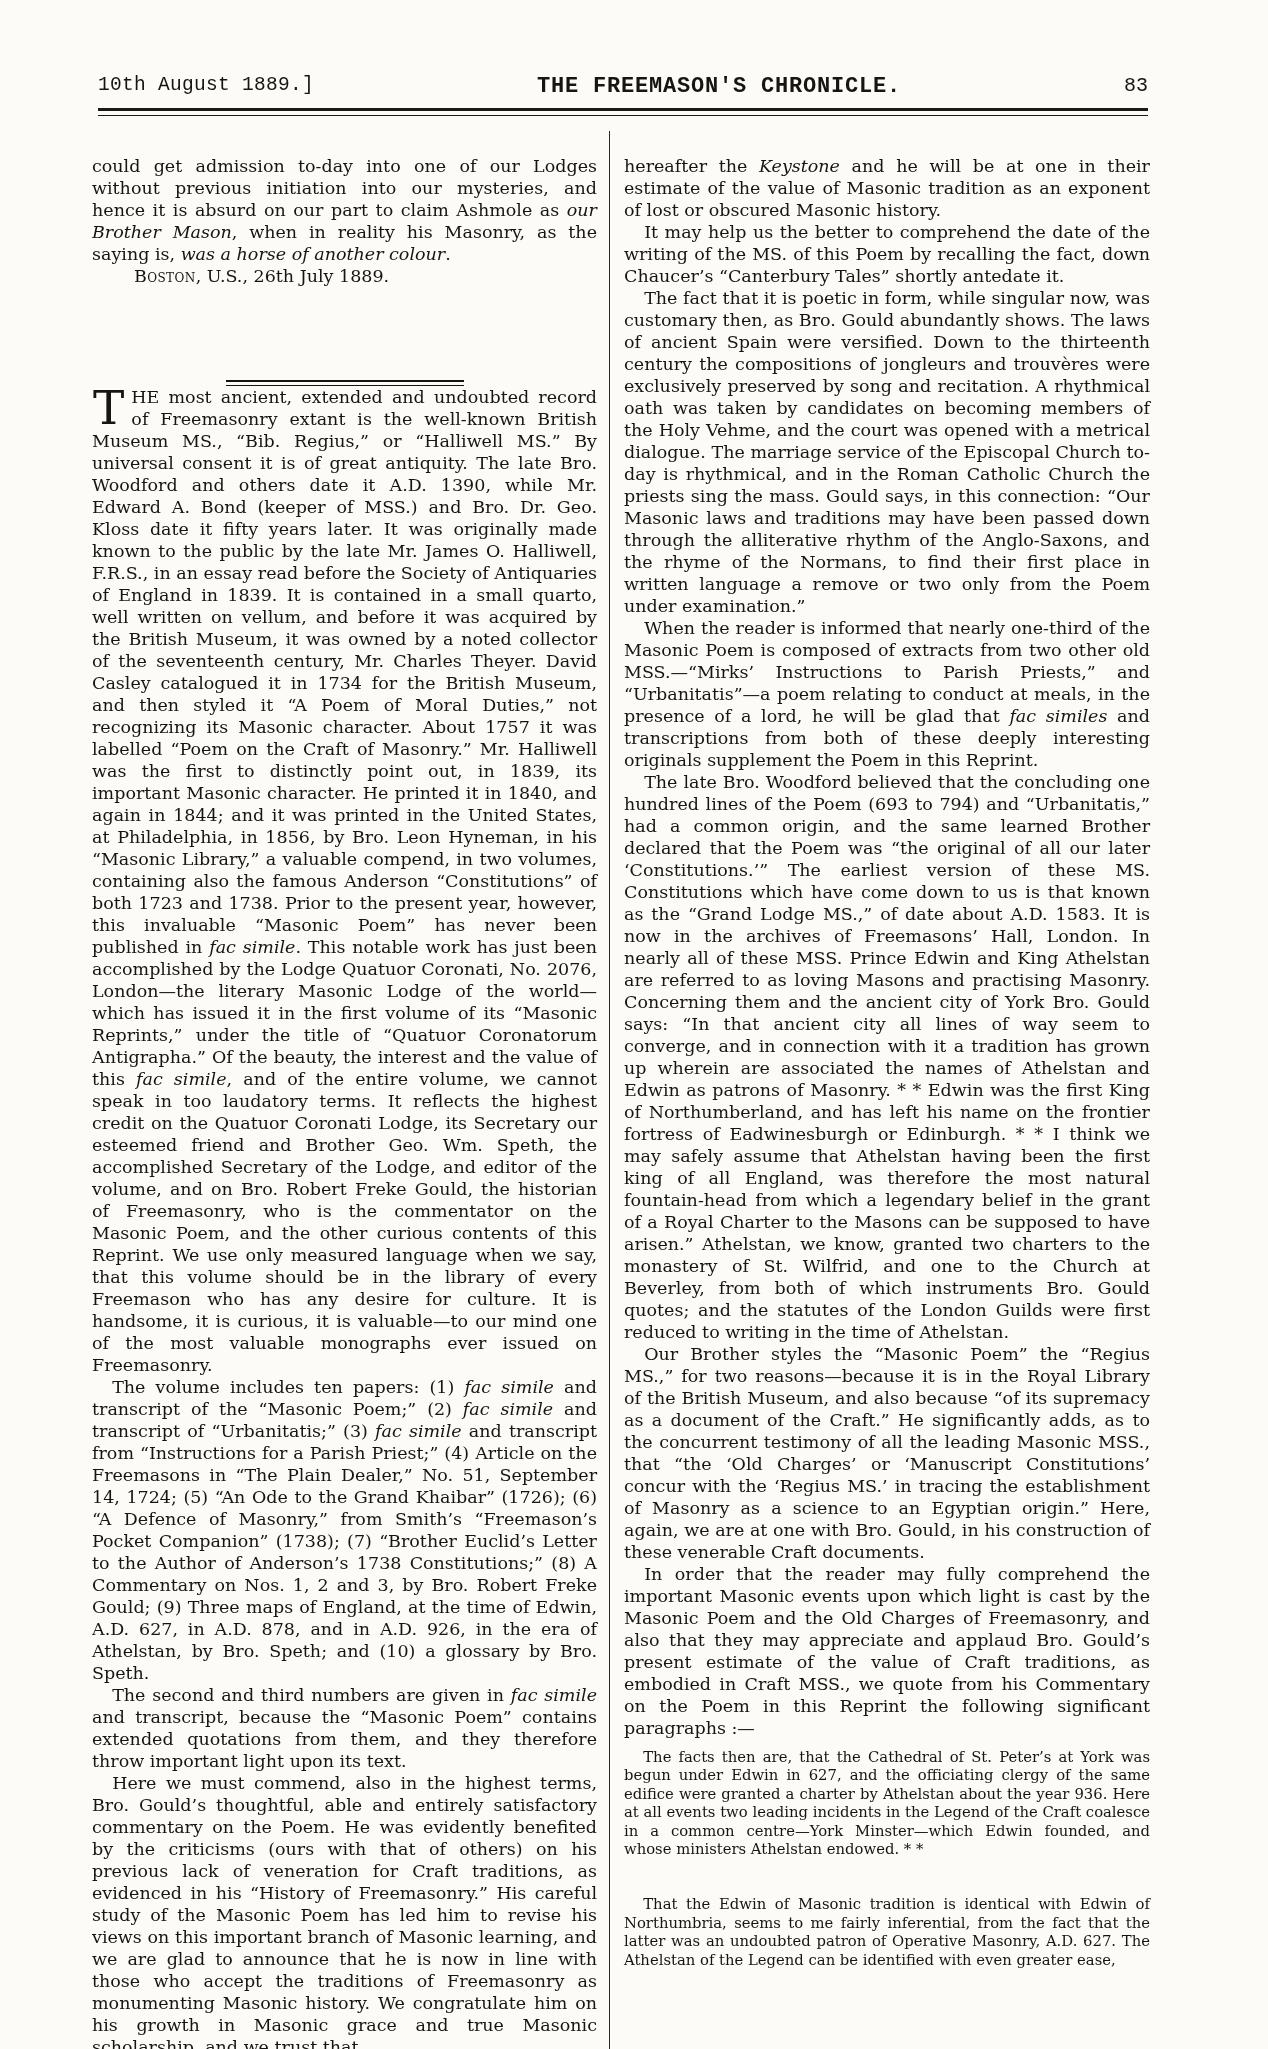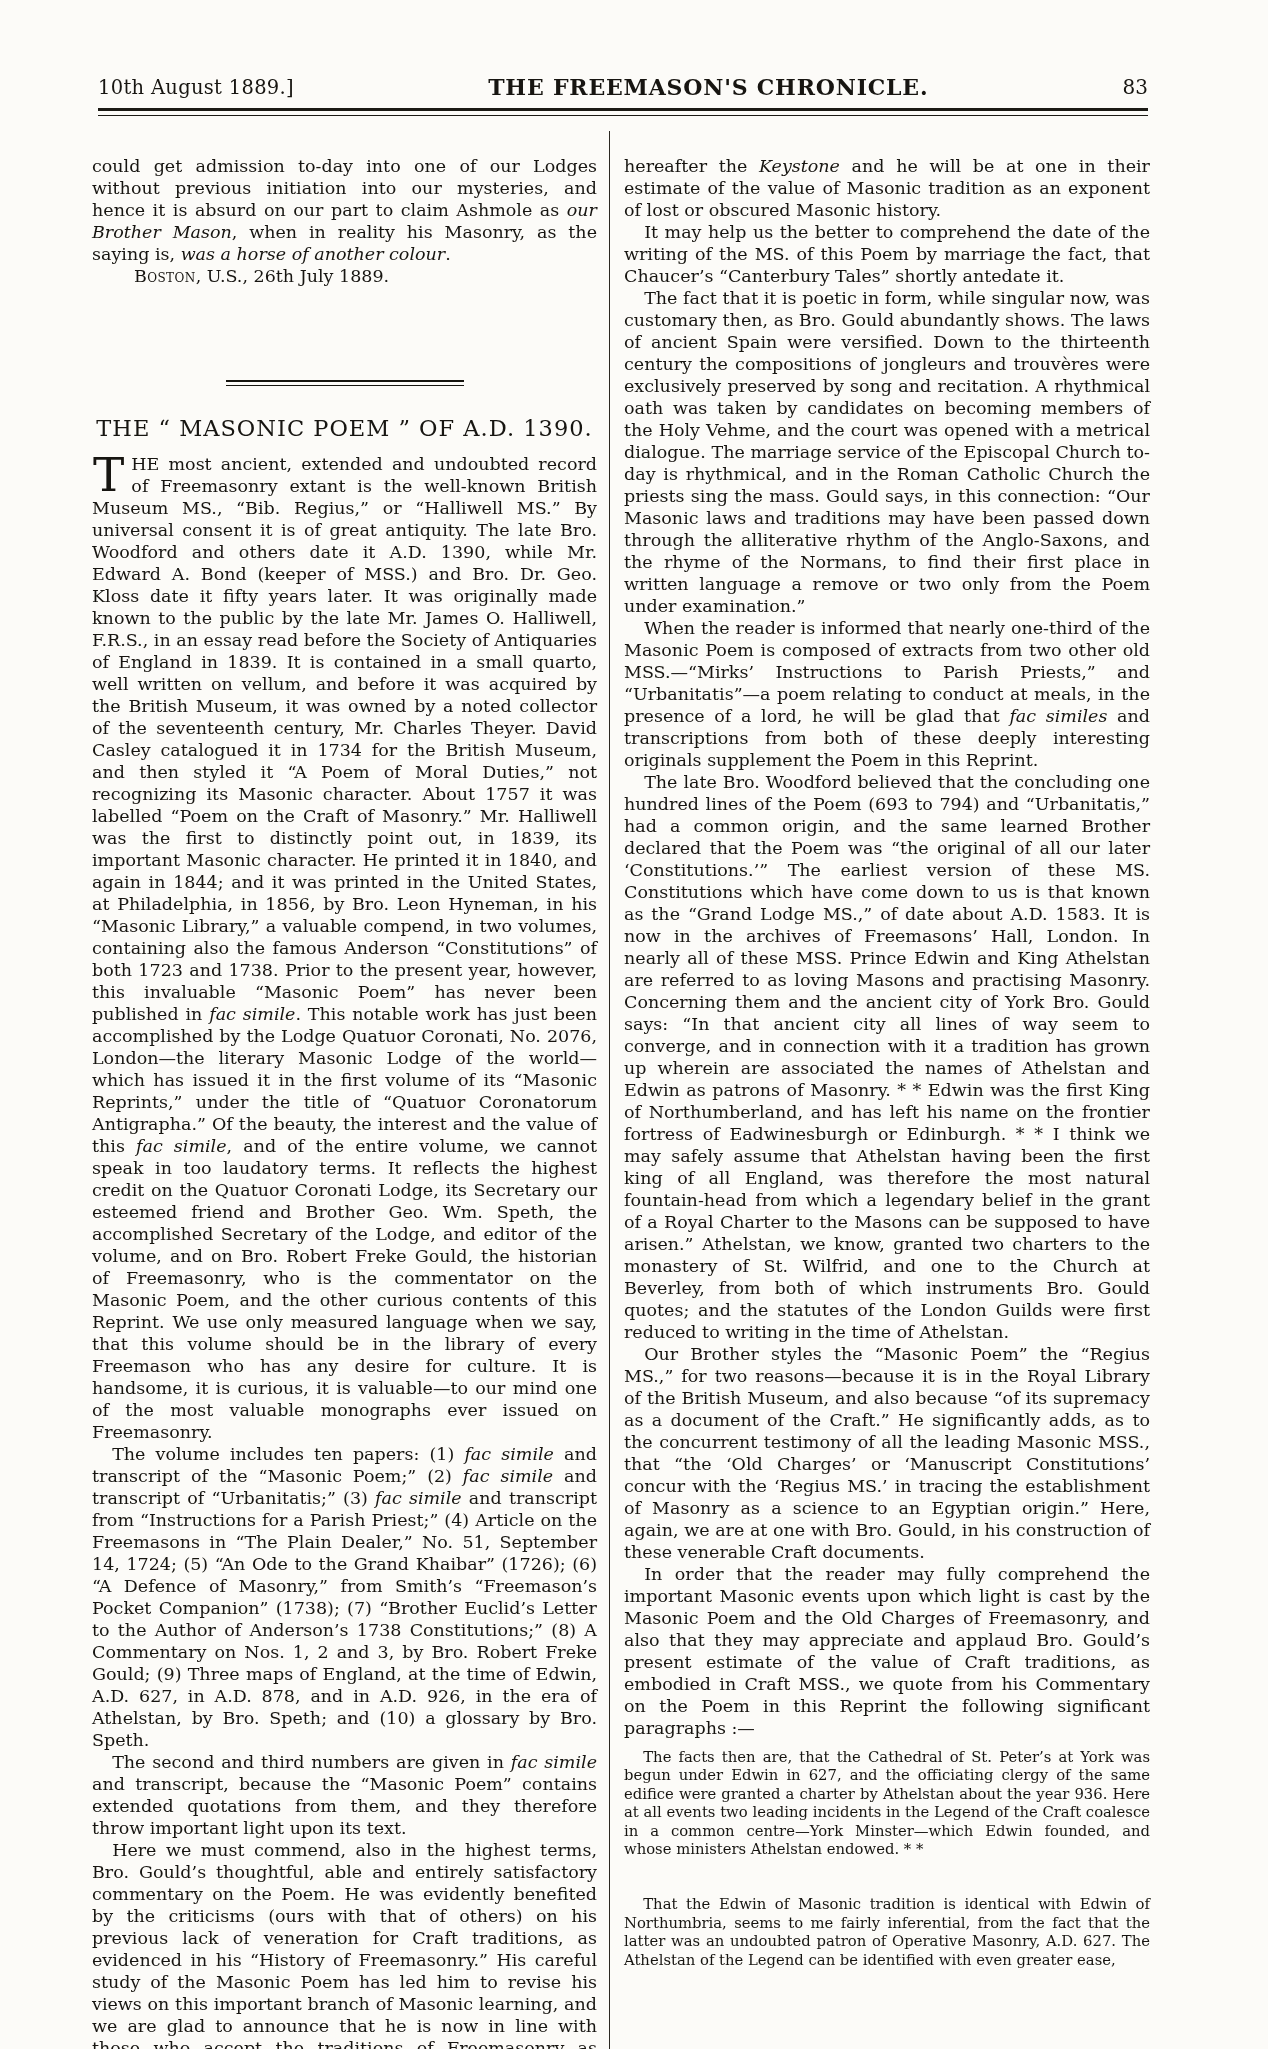--- a/index.html
+++ b/index.html
@@ -7,21 +7,21 @@
     width: 1268px; height: 2049px;
     background: #fcfbf8;
     overflow: hidden;
     font-family: "DejaVu Serif", serif;
     color: #171511;
   }
   .page { position: relative; width: 1268px; height: 2049px; }
 
   .masthead {
     position: absolute; top: 74px; left: 98px; width: 1050px;
-    display: flex; justify-content: space-between; align-items: center;
+    display: flex; justify-content: space-between; align-items: flex-start; font-family: Liberation Mono, monospace;
   }
   .masthead .date   { font-size: 19.5px; letter-spacing: 0.3px; }
   .masthead .title  { font-size: 22px; font-weight: bold; letter-spacing: 0.8px; }
   .masthead .pageno { font-size: 20px; }
 
   .header-rule {
     position: absolute; top: 108px; left: 98px; width: 1050px; height: 4px;
     border-top: 3px solid #1c1a15; border-bottom: 1.2px solid #1c1a15;
   }
 
@@ -77,29 +77,28 @@
     <span class="pageno">83</span>
   </header>
 
   <div class="header-rule"></div>
 
   <main class="columns">
     <section class="col col-left">
         <p class="cont">could get admission to-day into one of our Lodges without previous initiation into our mysteries, and hence it is absurd on our part to claim Ashmole as <i>our Brother Mason</i>, when in reality his Masonry, as the saying is, <i>was a horse of another colour</i>.</p>
         <p class="dateline"><span class="sc">Boston</span>, U.S., 26th July 1889.</p>
         <div class="divider"></div>
-        <h2 class="heading">THE “ MASONIC POEM ” OF A.D. 1390.</h2>
         <p class="dropcap"><span class="cap">T</span>HE most ancient, extended and undoubted record of Freemasonry extant is the well-known British Museum MS., “Bib. Regius,” or “Halliwell MS.” By universal consent it is of great antiquity. The late Bro. Woodford and others date it A.D. 1390, while Mr. Edward A. Bond (keeper of MSS.) and Bro. Dr. Geo. Kloss date it fifty years later. It was originally made known to the public by the late Mr. James O. Halliwell, F.R.S., in an essay read before the Society of Antiquaries of England in 1839. It is contained in a small quarto, well written on vellum, and before it was acquired by the British Museum, it was owned by a noted collector of the seventeenth century, Mr. Charles Theyer. David Casley catalogued it in 1734 for the British Museum, and then styled it “A Poem of Moral Duties,” not recognizing its Masonic character. About 1757 it was labelled “Poem on the Craft of Masonry.” Mr. Halliwell was the first to distinctly point out, in 1839, its important Masonic character. He printed it in 1840, and again in 1844; and it was printed in the United States, at Philadelphia, in 1856, by Bro. Leon Hyneman, in his “Masonic Library,” a valuable compend, in two volumes, containing also the famous Anderson “Constitutions” of both 1723 and 1738. Prior to the present year, however, this invaluable “Masonic Poem” has never been published in <i>fac simile</i>. This notable work has just been accomplished by the Lodge Quatuor Coronati, No. 2076, London—the literary Masonic Lodge of the world—which has issued it in the first volume of its “Masonic Reprints,” under the title of “Quatuor Coronatorum Antigrapha.” Of the beauty, the interest and the value of this <i>fac simile</i>, and of the entire volume, we cannot speak in too laudatory terms. It reflects the highest credit on the Quatuor Coronati Lodge, its Secretary our esteemed friend and Brother Geo. Wm. Speth, the accomplished Secretary of the Lodge, and editor of the volume, and on Bro. Robert Freke Gould, the historian of Freemasonry, who is the commentator on the Masonic Poem, and the other curious contents of this Reprint. We use only measured language when we say, that this volume should be in the library of every Freemason who has any desire for culture. It is handsome, it is curious, it is valuable—to our mind one of the most valuable monographs ever issued on Freemasonry.</p>
         <p class="para">The volume includes ten papers: (1) <i>fac simile</i> and transcript of the “Masonic Poem;” (2) <i>fac simile</i> and transcript of “Urbanitatis;” (3) <i>fac simile</i> and transcript from “Instructions for a Parish Priest;” (4) Article on the Freemasons in “The Plain Dealer,” No. 51, September 14, 1724; (5) “An Ode to the Grand Khaibar” (1726); (6) “A Defence of Masonry,” from Smith’s “Freemason’s Pocket Companion” (1738); (7) “Brother Euclid’s Letter to the Author of Anderson’s 1738 Constitutions;” (8) A Commentary on Nos. 1, 2 and 3, by Bro. Robert Freke Gould; (9) Three maps of England, at the time of Edwin, A.D. 627, in A.D. 878, and in A.D. 926, in the era of Athelstan, by Bro. Speth; and (10) a glossary by Bro. Speth.</p>
         <p class="para">The second and third numbers are given in <i>fac simile</i> and transcript, because the “Masonic Poem” contains extended quotations from them, and they therefore throw important light upon its text.</p>
         <p class="para">Here we must commend, also in the highest terms, Bro. Gould’s thoughtful, able and entirely satisfactory commentary on the Poem. He was evidently benefited by the criticisms (ours with that of others) on his previous lack of veneration for Craft traditions, as evidenced in his “History of Freemasonry.” His careful study of the Masonic Poem has led him to revise his views on this important branch of Masonic learning, and we are glad to announce that he is now in line with those who accept the traditions of Freemasonry as monumenting Masonic history. We congratulate him on his growth in Masonic grace and true Masonic scholarship, and we trust that</p>
       </section>
     <section class="col col-right">
         <p class="cont">hereafter the <i>Keystone</i> and he will be at one in their estimate of the value of Masonic tradition as an exponent of lost or obscured Masonic history.</p>
-        <p class="para">It may help us the better to comprehend the date of the writing of the MS. of this Poem by marriage the fact, that Chaucer’s “Canterbury Tales” shortly antedate it.</p>
+        <p class="para">It may help us the better to comprehend the date of the writing of the MS. of this Poem by recalling the fact, down Chaucer’s “Canterbury Tales” shortly antedate it.</p>
         <p class="para">The fact that it is poetic in form, while singular now, was customary then, as Bro. Gould abundantly shows. The laws of ancient Spain were versified. Down to the thirteenth century the compositions of jongleurs and trouvères were exclusively preserved by song and recitation. A rhythmical oath was taken by candidates on becoming members of the Holy Vehme, and the court was opened with a metrical dialogue. The marriage service of the Episcopal Church to-day is rhythmical, and in the Roman Catholic Church the priests sing the mass. Gould says, in this connection: “Our Masonic laws and traditions may have been passed down through the alliterative rhythm of the Anglo-Saxons, and the rhyme of the Normans, to find their first place in written language a remove or two only from the Poem under examination.”</p>
         <p class="para">When the reader is informed that nearly one-third of the Masonic Poem is composed of extracts from two other old MSS.—“Mirks’ Instructions to Parish Priests,” and “Urbanitatis”—a poem relating to conduct at meals, in the presence of a lord, he will be glad that <i>fac similes</i> and transcriptions from both of these deeply interesting originals supplement the Poem in this Reprint.</p>
         <p class="para">The late Bro. Woodford believed that the concluding one hundred lines of the Poem (693 to 794) and “Urbanitatis,” had a common origin, and the same learned Brother declared that the Poem was “the original of all our later ‘Constitutions.’” The earliest version of these MS. Constitutions which have come down to us is that known as the “Grand Lodge MS.,” of date about A.D. 1583. It is now in the archives of Freemasons’ Hall, London. In nearly all of these MSS. Prince Edwin and King Athelstan are referred to as loving Masons and practising Masonry. Concerning them and the ancient city of York Bro. Gould says: “In that ancient city all lines of way seem to converge, and in connection with it a tradition has grown up wherein are associated the names of Athelstan and Edwin as patrons of Masonry. * * Edwin was the first King of Northumberland, and has left his name on the frontier fortress of Eadwinesburgh or Edinburgh. * * I think we may safely assume that Athelstan having been the first king of all England, was therefore the most natural fountain-head from which a legendary belief in the grant of a Royal Charter to the Masons can be supposed to have arisen.” Athelstan, we know, granted two charters to the monastery of St. Wilfrid, and one to the Church at Beverley, from both of which instruments Bro. Gould quotes; and the statutes of the London Guilds were first reduced to writing in the time of Athelstan.</p>
         <p class="para">Our Brother styles the “Masonic Poem” the “Regius MS.,” for two reasons—because it is in the Royal Library of the British Museum, and also because “of its supremacy as a document of the Craft.” He significantly adds, as to the concurrent testimony of all the leading Masonic MSS., that “the ‘Old Charges’ or ‘Manuscript Constitutions’ concur with the ‘Regius MS.’ in tracing the establishment of Masonry as a science to an Egyptian origin.” Here, again, we are at one with Bro. Gould, in his construction of these venerable Craft documents.</p>
         <p class="para">In order that the reader may fully comprehend the important Masonic events upon which light is cast by the Masonic Poem and the Old Charges of Freemasonry, and also that they may appreciate and applaud Bro. Gould’s present estimate of the value of Craft traditions, as embodied in Craft MSS., we quote from his Commentary on the Poem in this Reprint the following significant paragraphs :—</p>
         <p class="small">The facts then are, that the Cathedral of St. Peter’s at York was begun under Edwin in 627, and the officiating clergy of the same edifice were granted a charter by Athelstan about the year 936. Here at all events two leading incidents in the Legend of the Craft coalesce in a common centre—York Minster—which Edwin founded, and whose ministers Athelstan endowed. * *</p>
         <p class="small">That the Edwin of Masonic tradition is identical with Edwin of Northumbria, seems to me fairly inferential, from the fact that the latter was an undoubted patron of Operative Masonry, A.D. 627. The Athelstan of the Legend can be identified with even greater ease,</p>
       </section>
   </main>
 

